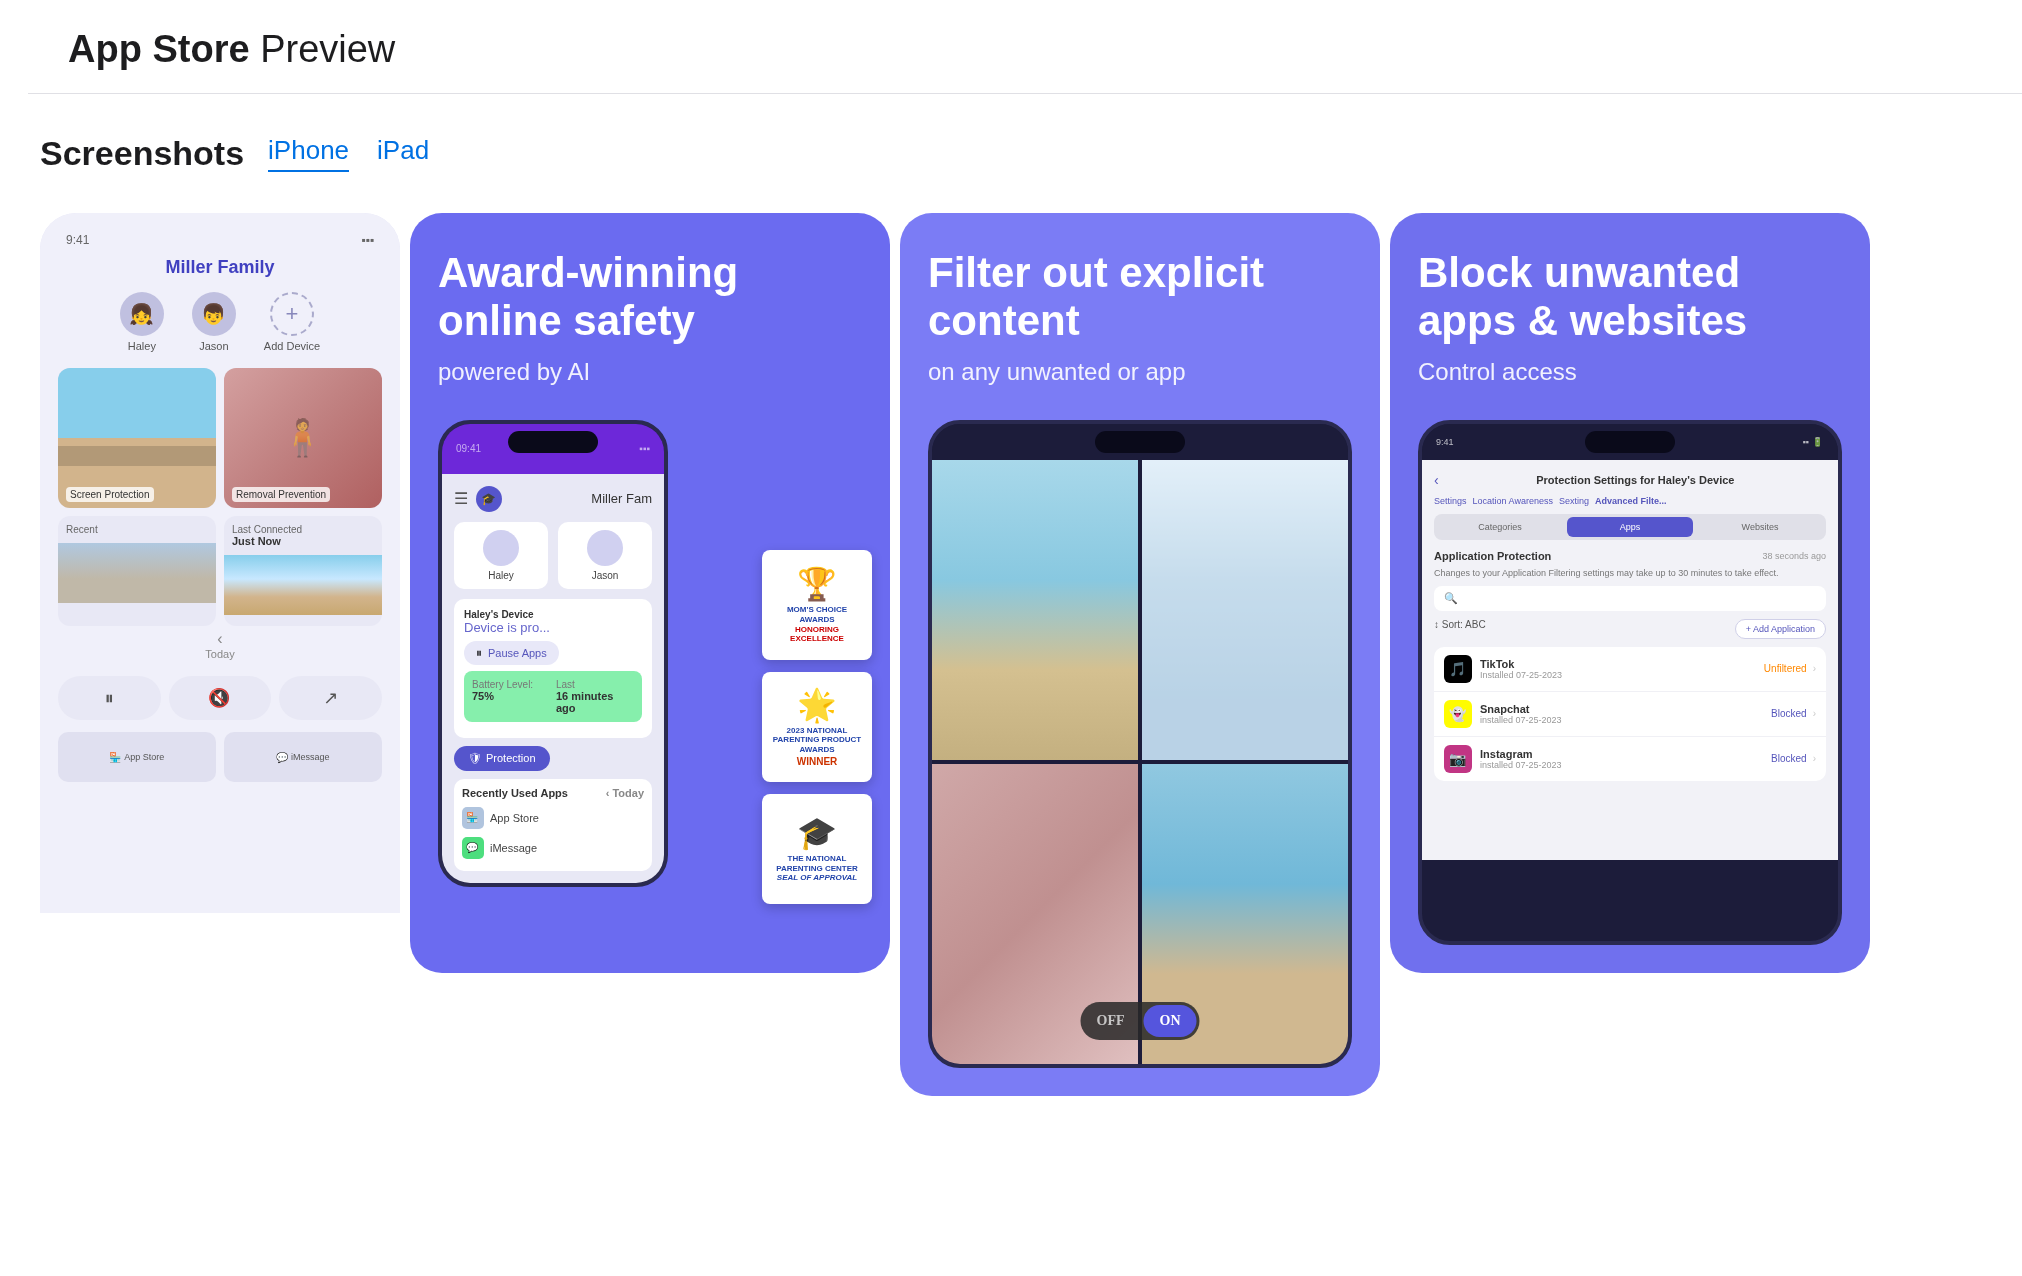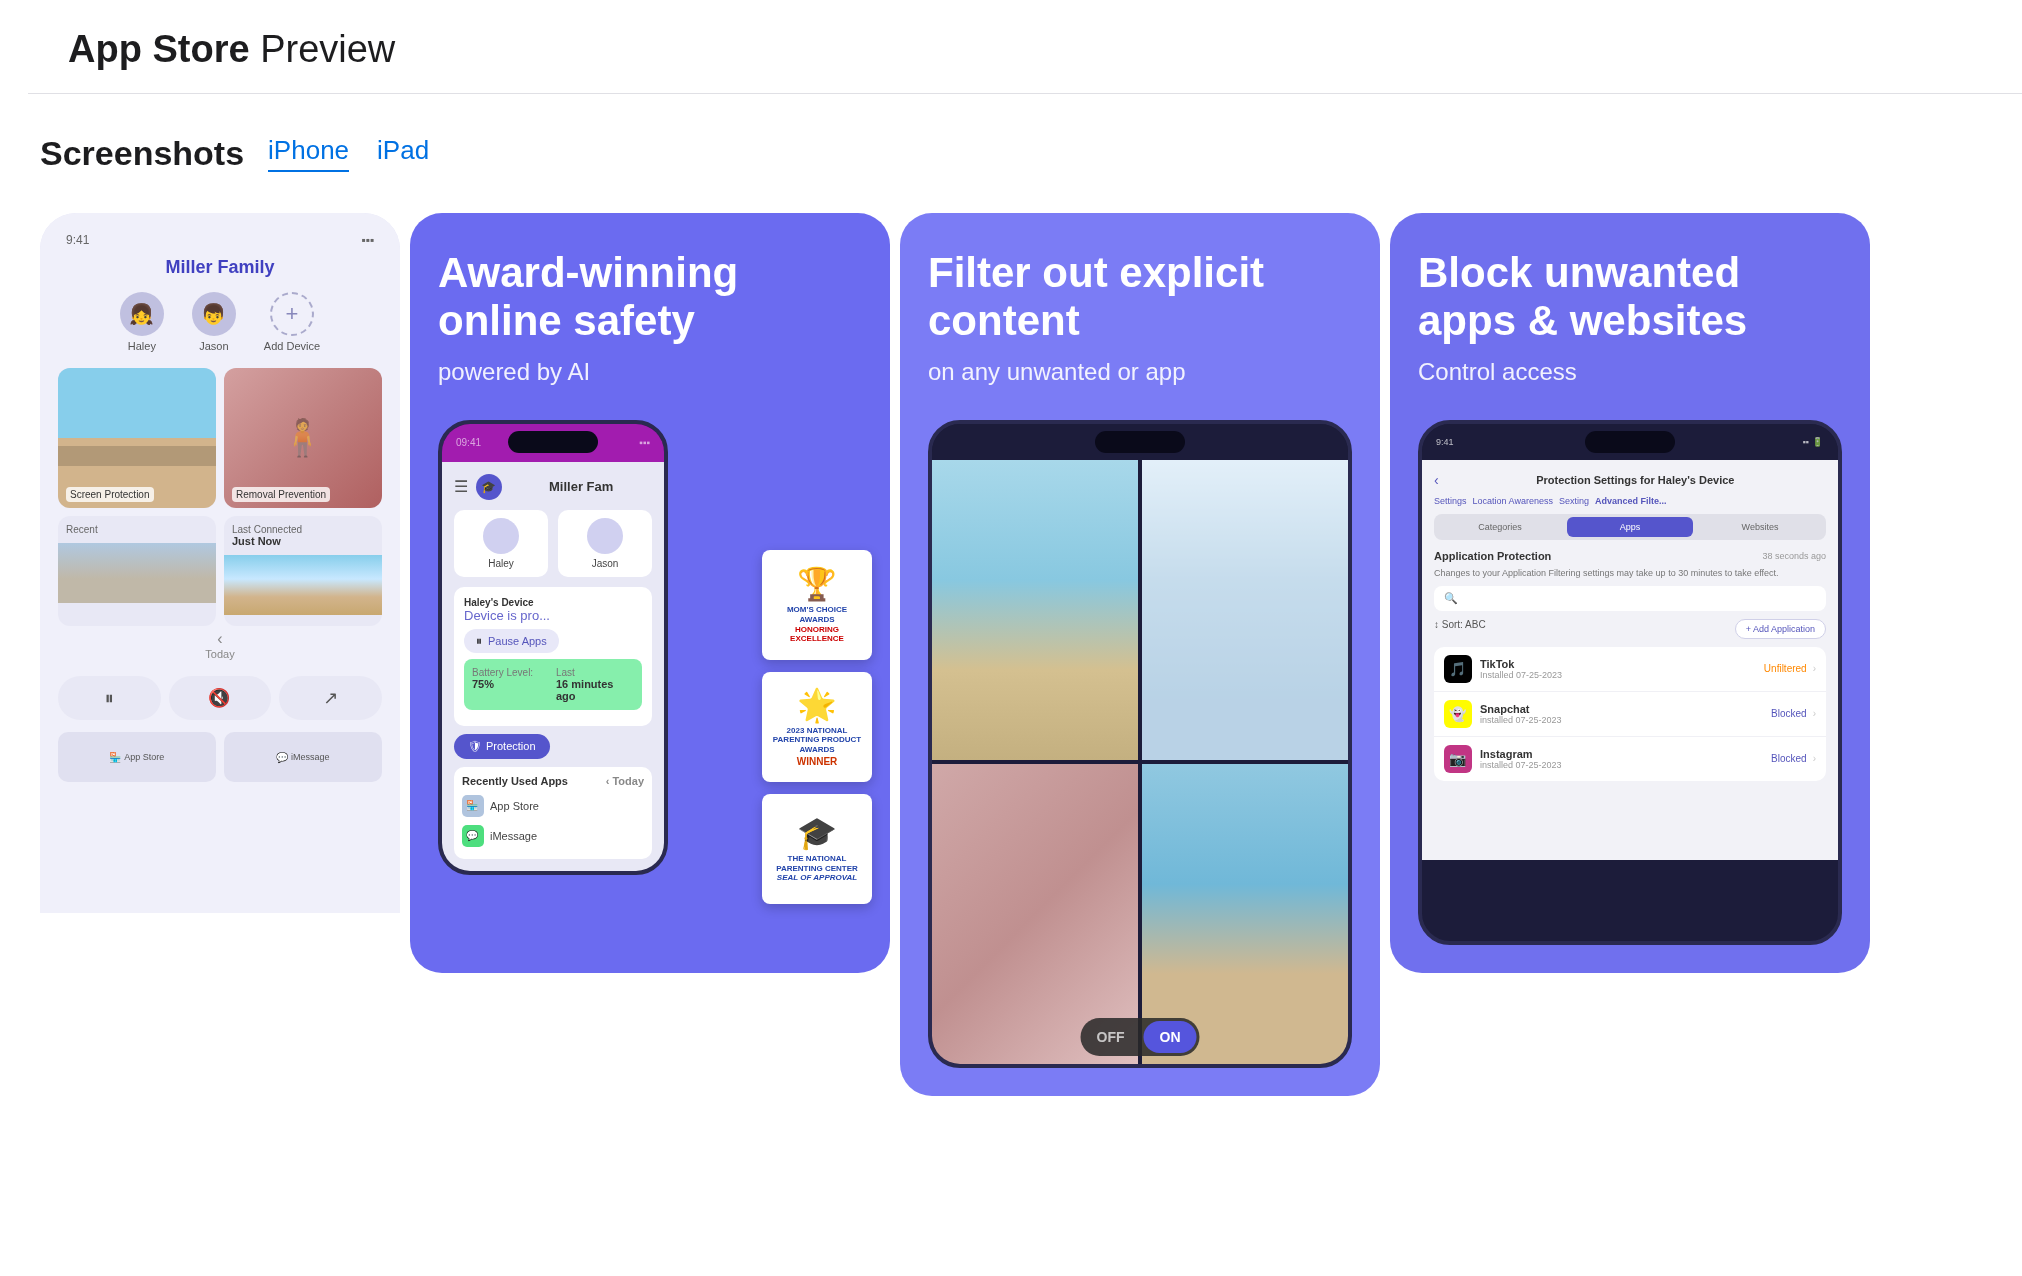--- a/index.html
+++ b/index.html
@@ -281,22 +281,22 @@
       flex: 1;
       border-radius: 32px;
       background: #1c1c3a;
       border: 4px solid #2a2a50;
       overflow: hidden;
       position: relative;
       margin-top: 10px;
     }
 
     .pm2-notch-area {
-      background: #a21caf;
-      height: 38px;
+      background: #6d28d9;
+      height: 50px;
       display: flex;
       align-items: center;
       padding: 0 16px;
       position: relative;
       text-align: center;
     }
 
     .pm2-pill {
       width: 90px;
       height: 22px;
@@ -349,24 +349,24 @@
       border-radius: 50%;
       display: flex;
       align-items: center;
       justify-content: center;
       color: white;
       font-size: 12px;
     }
 
     .pm2-family-name {
       font-size: 13px;
-      font-weight: 700;
+      font-weight: 400;
       color: #333;
       flex: 1;
-      text-align: center;
+      text-align: right;
     }
 
     .pm2-members-row {
       display: flex;
       gap: 10px;
       margin-bottom: 10px;
     }
 
     .pm2-member-card {
       flex: 1;
@@ -847,29 +847,30 @@
       background: linear-gradient(135deg, #d0a8a8 0%, #c09090 50%, #e0c0c0 100%);
       height: 300px;
     }
     .c3-img-4 {
       background: linear-gradient(180deg, #90c8e0 0%, #70b8d8 40%, #d0b890 70%);
       height: 300px;
     }
 
     .c3-toggle-container {
       position: absolute;
-      bottom: 8px;
+      bottom: 24px;
       left: 50%;
       transform: translateX(-50%);
       background: rgba(40,40,40,0.85);
       border-radius: 24px;
       display: flex;
       align-items: center;
       overflow: hidden;
       z-index: 10;
+      font-family: Liberation Serif, serif;
     }
 
     .c3-toggle-off {
       padding: 8px 16px;
       font-size: 14px;
       font-weight: 700;
       color: rgba(255,255,255,0.7);
     }
 
     .c3-toggle-on {

